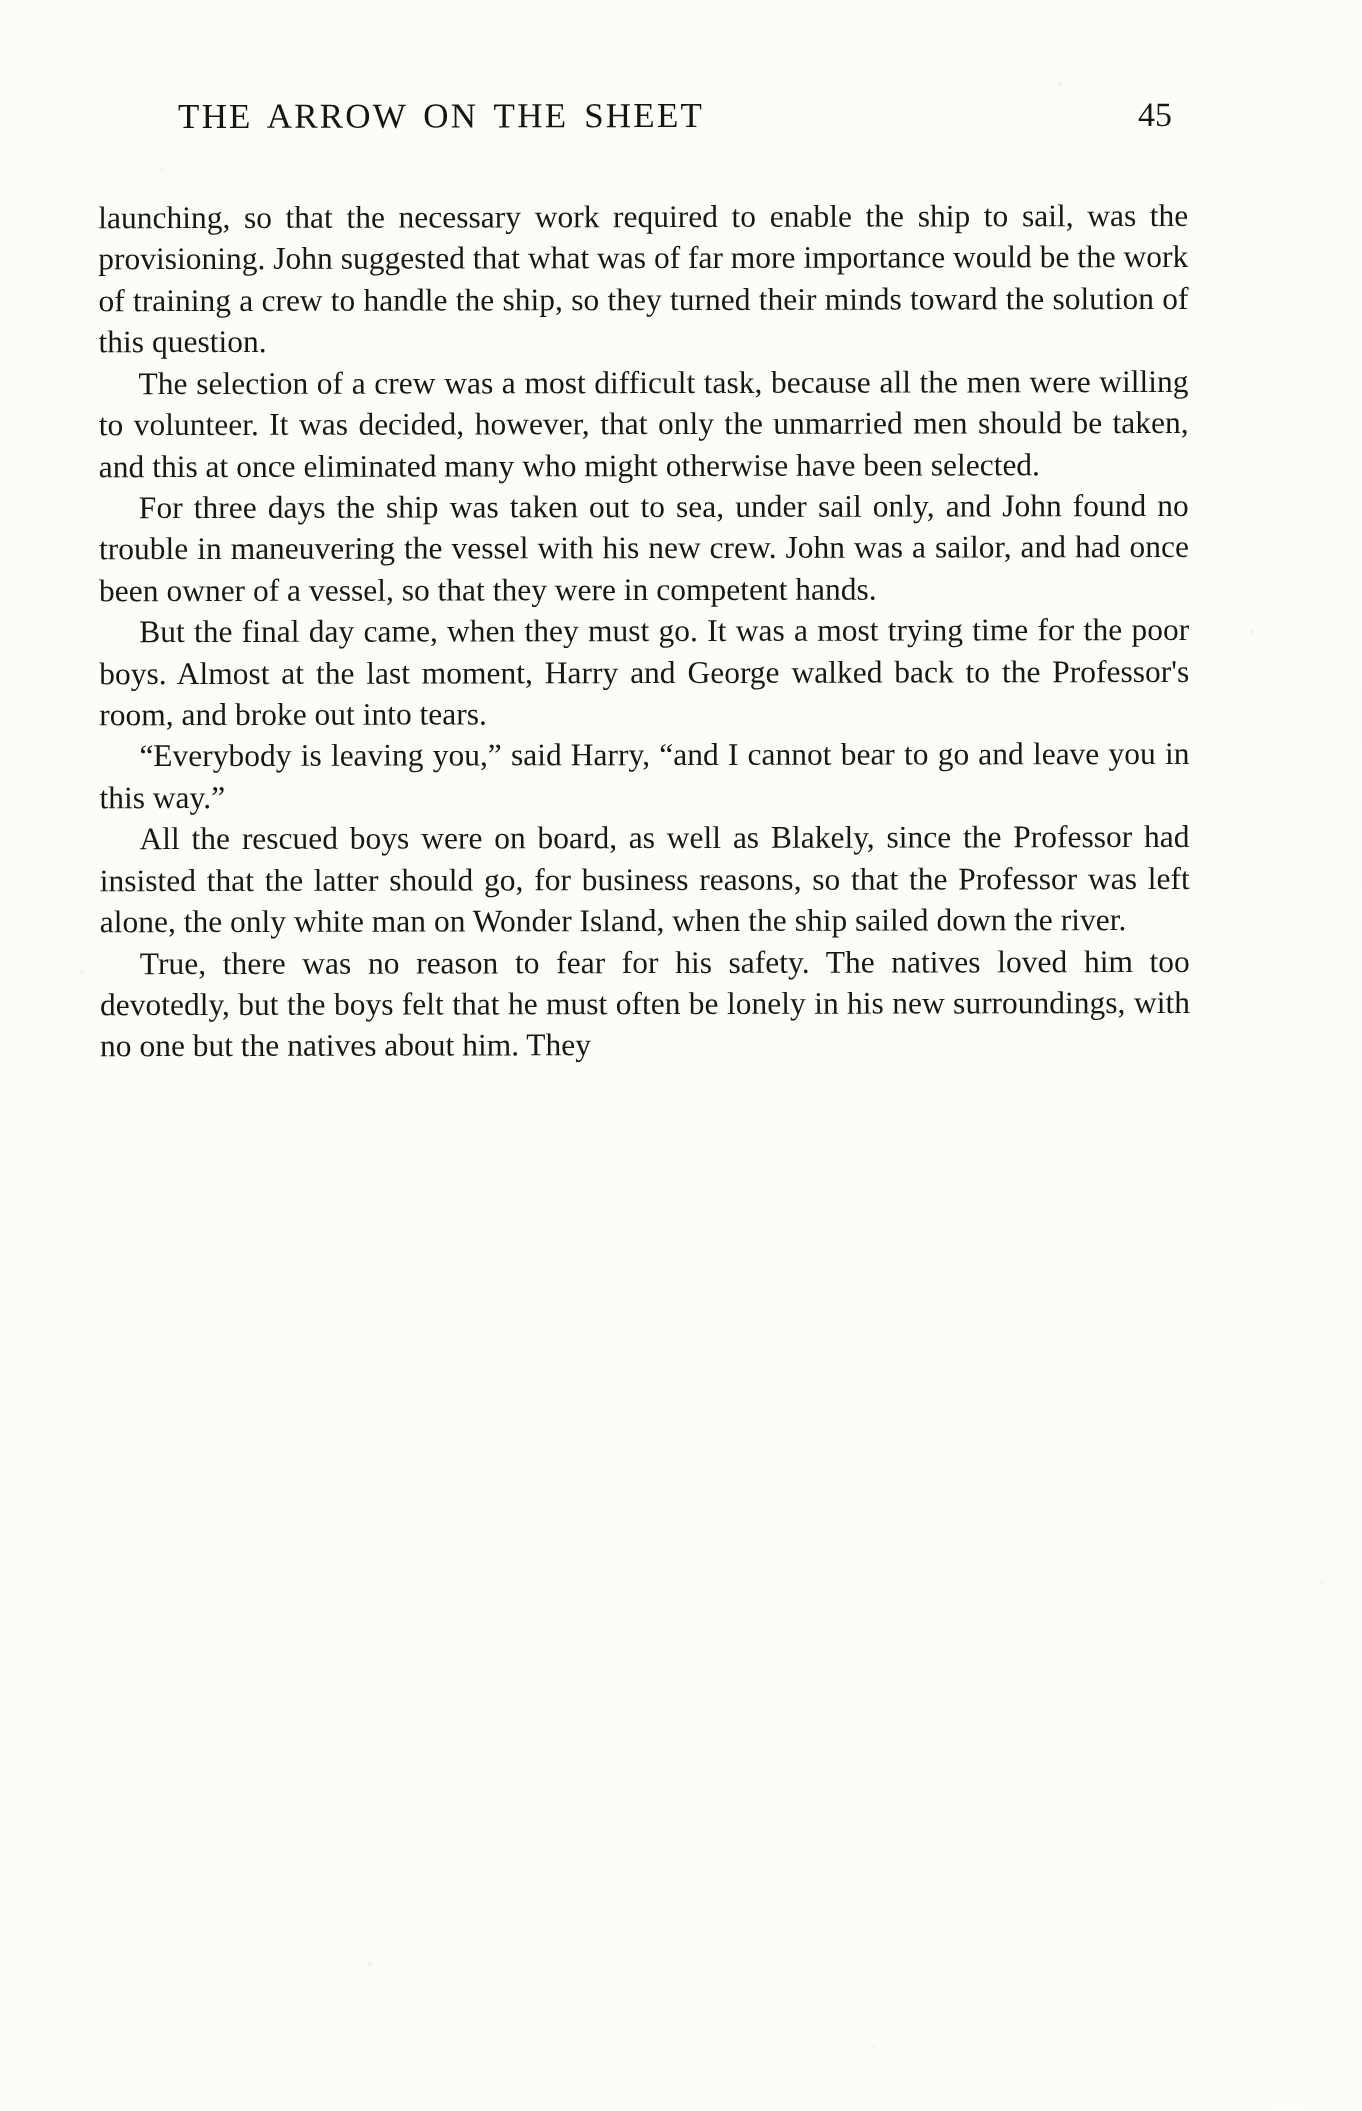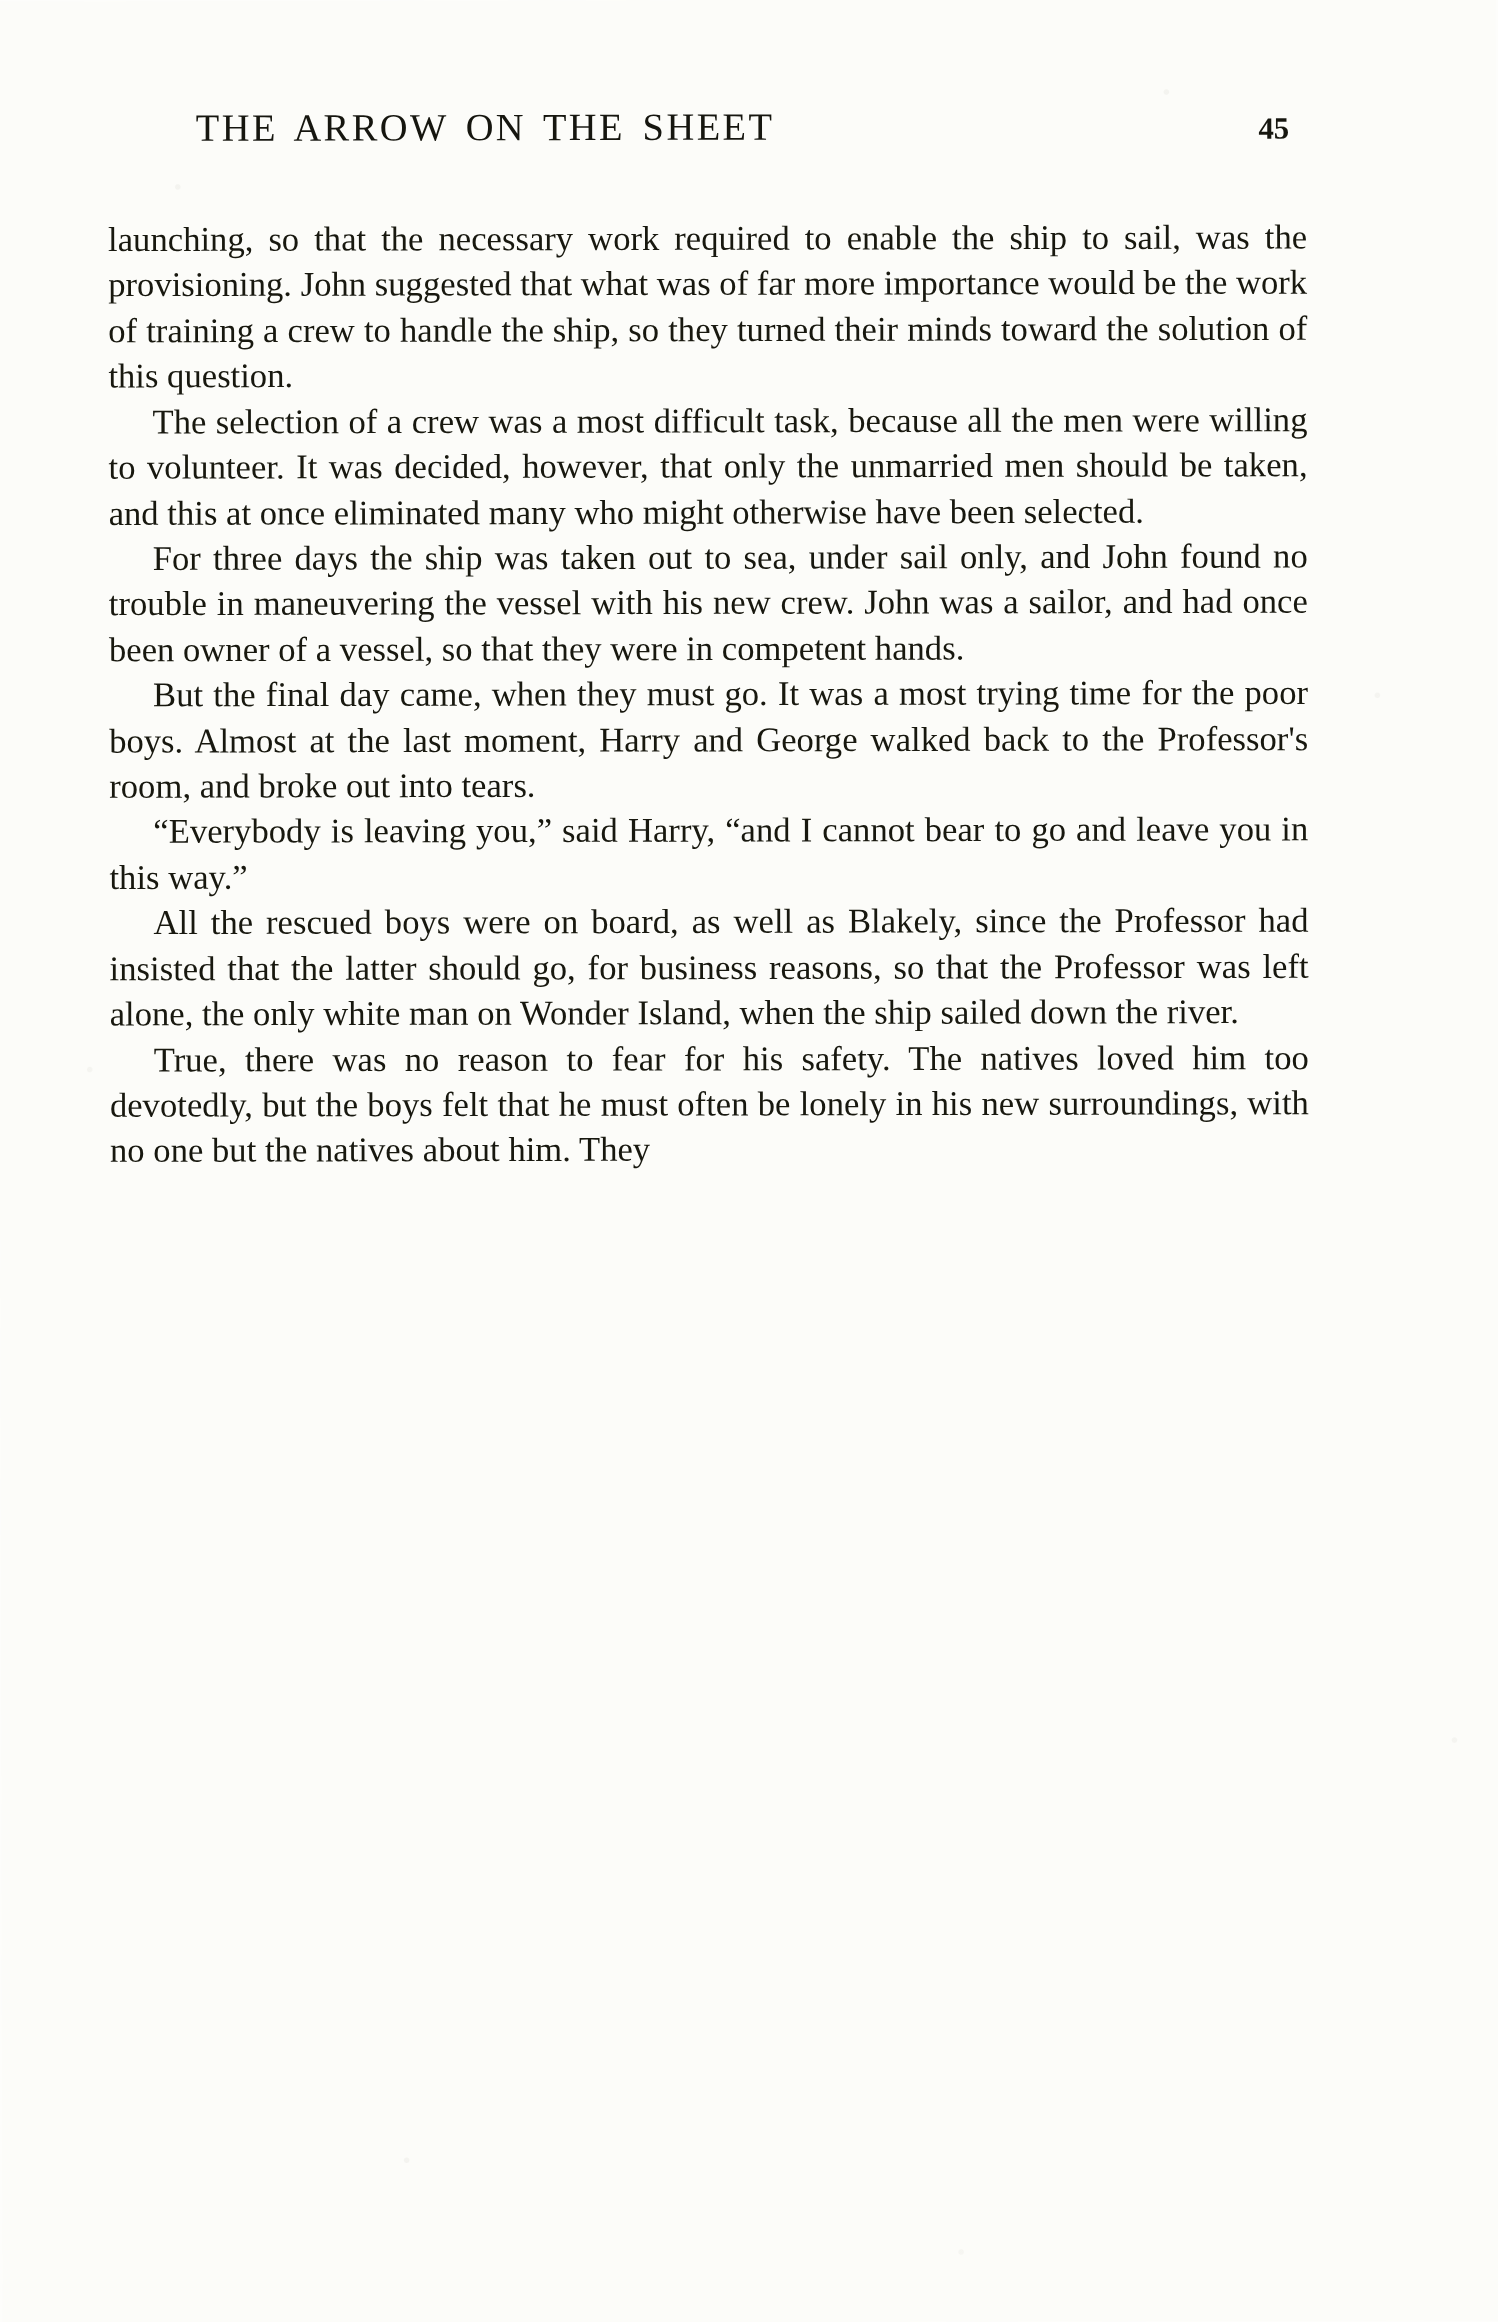--- a/index.html
+++ b/index.html
@@ -46,25 +46,24 @@
     justify-content: flex-start;
   }
   .running-title {
     font-size: 35px;
     letter-spacing: 2.2px;
     word-spacing: 5px;
     white-space: nowrap;
     color: #16160f;
   }
   .folio {
-    font-size: 28px;
+    font-size: 34px;
     margin-left: auto;
     padding-right: 18px;
     color: #16160f;
-    font-weight: bold;
   }
   .body-text {
     position: absolute;
     top: 196px;
     left: 100px;
     width: 1090px;
     font-size: 31.5px;
     line-height: 1.315;
     text-align: justify;
     text-justify: inter-word;

